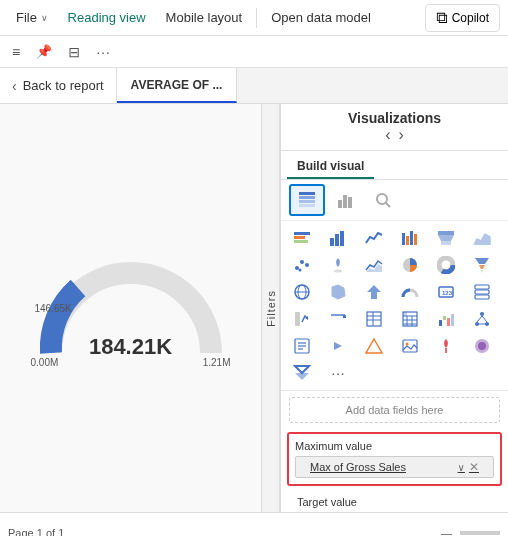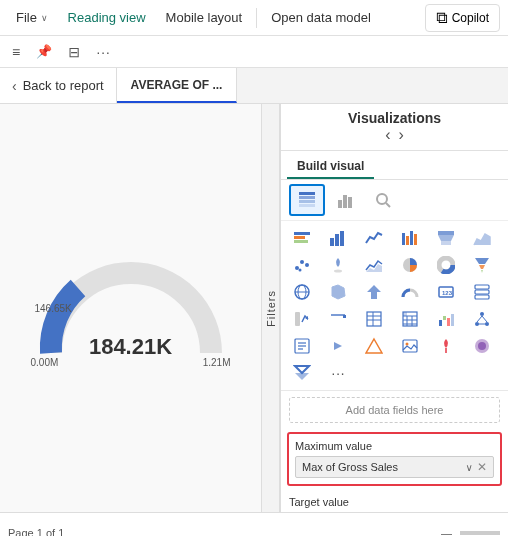--- a/index.html
+++ b/index.html
@@ -124,27 +124,27 @@
 
     
     .max-value-section {
       margin: 6px 6px; border: 2px solid #e63946; border-radius: 3px; padding: 6px;
       background: #fff;
     }
     .section-label { font-size: 11px; color: #333; font-weight: 500; margin-bottom: 4px; }
     .field-chip {
       display: flex; align-items: center; justify-content: space-between;
       background: #f0f0f0; border: 1px solid #ccc; border-radius: 2px;
-      padding: 3px 6px; font-size: 11px; color: #333;
+      padding: 3px 14px; font-size: 11px; color: #333; text-decoration: underline;
     }
     .field-chip-actions { display: flex; align-items: center; gap: 4px; }
     .chip-caret { font-size: 10px; color: #666; cursor: pointer; }
     .chip-close { font-size: 12px; color: #888; cursor: pointer; }
 
-    .target-section { padding: 4px 8px; }
+    .target-section { padding: 4px 16px; }
     .target-label { font-size: 11px; color: #333; font-weight: 500; }
 
     
     .status-bar {
       height: 40px; background: #fff; border-top: 1px solid #ddd;
       display: flex; align-items: center; justify-content: space-between;
       padding: 0 8px; font-size: 11px; color: #555;
     }
     .status-right { display: flex; align-items: center; gap: 8px; }
 

